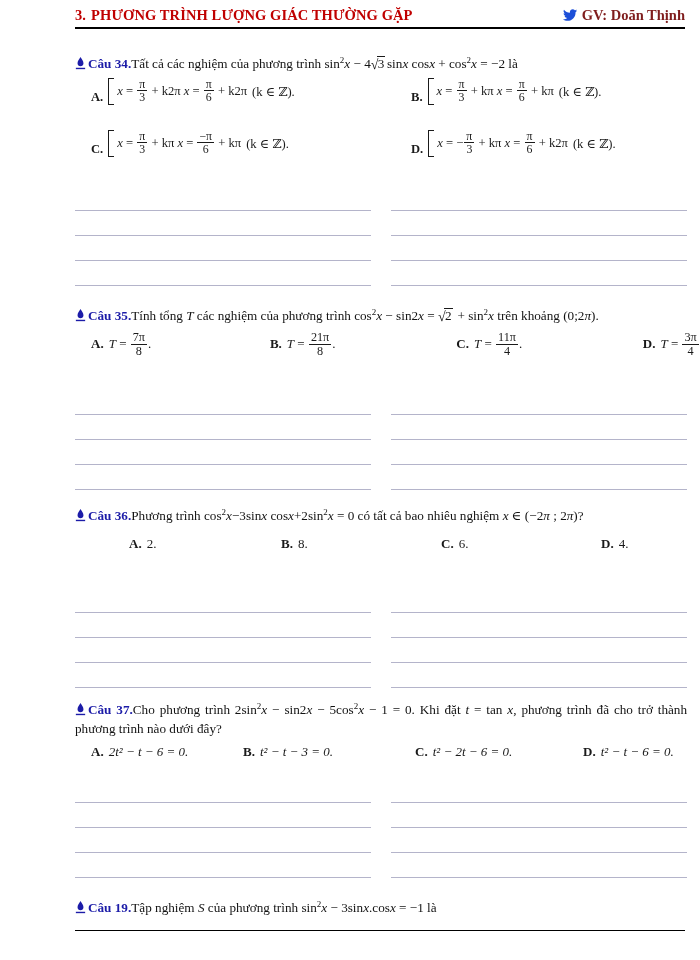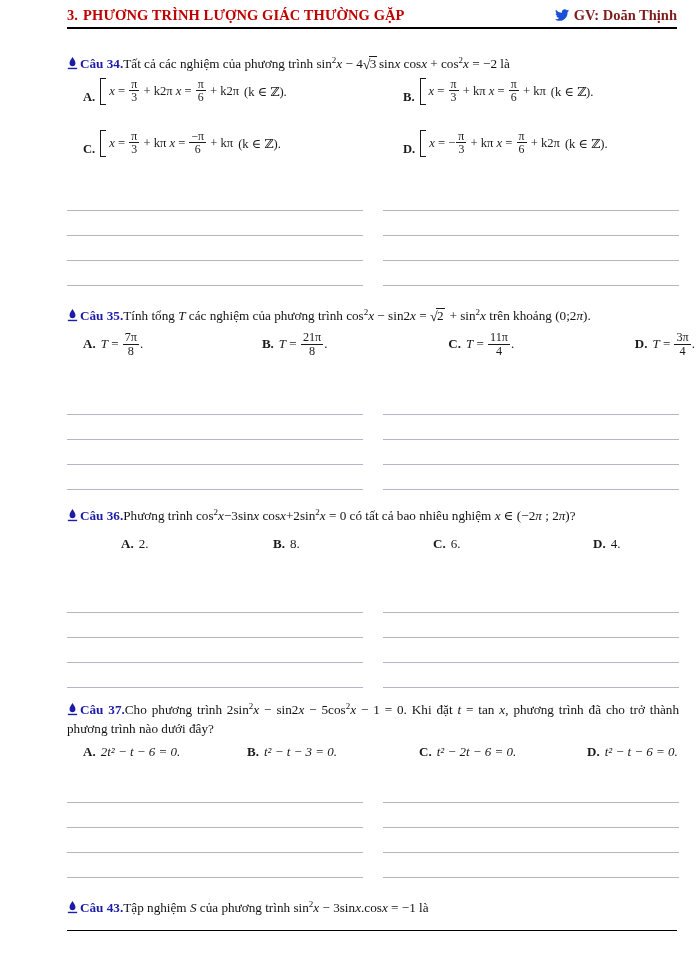--- a/index.html
+++ b/index.html
@@ -11,21 +11,21 @@
     width: 700px;
     height: 960px;
     position: relative;
     font-family: "Liberation Serif", "DejaVu Serif", serif;
     color: #1a1a1a;
     overflow: hidden;
   }
 
   .page {
     position: absolute;
-    left: 5px; top: 0;
+    left: 13px; top: 0;
     width: 576px;
     height: 960px;
   }
 
   
   .page-header {
     position: absolute;
     left: 62px;
     top: 6px;
     width: 610px;
@@ -408,21 +408,21 @@
       <span class="q-pen">
         <svg viewBox="0 0 11 14" width="11" height="13" aria-hidden="true">
           <path fill="#1c1ca8" d="M5.5 0C4.3 2 2.3 4.4 2.3 6.6c0 1.9 1.4 3.3 3.2 3.3s3.2-1.4 3.2-3.3C8.7 4.4 6.7 2 5.5 0z"></path>
           <rect x="0.5" y="11.6" width="10" height="1.5" fill="#1c1ca8"></rect>
         </svg>
       </span><span class="q-label">Câu 37.</span><span class="q-text">Cho phương trình 2sin<sup class="p">2</sup><span class="m">x</span> − <span class="mr">sin</span>2<span class="m">x</span> − 5cos<sup class="p">2</sup><span class="m">x</span> − 1 = 0. Khi đặt <span class="m">t</span> = <span class="mr">tan</span> <span class="m">x</span>, phương trình đã cho trở thành phương trình nào dưới đây?</span>
     </div>
 
     <div class="answers-row4" style="margin-top:5px; padding-left:16px;">
       <div class="ans" style="width:152px;"><span class="ans-letter">A.</span><span class="m">2t² − t − 6 = 0.</span></div>
-      <div class="ans" style="width:172px;margin-left:12px;"><span class="ans-letter">B.</span><span class="m">t² − t − 3 = 0.</span></div>
+      <div class="ans" style="width:172px;"><span class="ans-letter">B.</span><span class="m">t² − t − 3 = 0.</span></div>
       <div class="ans" style="width:168px;"><span class="ans-letter">C.</span><span class="m">t² − 2t − 6 = 0.</span></div>
       <div class="ans"><span class="ans-letter">D.</span><span class="m">t² − t − 6 = 0.</span></div>
     </div>
   </div>
 
   <div class="notes" style="top:778px;">
     <div class="note-row">
         <div class="note-line"></div>
         <div class="note-line"></div>
       </div>
@@ -440,19 +440,19 @@
       </div>
   </div>
 
   <div class="question" style="top:898px;">
     <div class="q-head">
       <span class="q-pen">
         <svg viewBox="0 0 11 14" width="11" height="13" aria-hidden="true">
           <path fill="#1c1ca8" d="M5.5 0C4.3 2 2.3 4.4 2.3 6.6c0 1.9 1.4 3.3 3.2 3.3s3.2-1.4 3.2-3.3C8.7 4.4 6.7 2 5.5 0z"></path>
           <rect x="0.5" y="11.6" width="10" height="1.5" fill="#1c1ca8"></rect>
         </svg>
-      </span><span class="q-label">Câu 43.</span><span class="q-text">Tập nghiệm <span class="m">S</span> của phương trình sin<sup class="p">2</sup><span class="m">x</span> − 3<span class="mr">sin</span><span class="m">x</span>.<span class="mr">cos</span><span class="m">x</span> = −1 là</span>
+      </span><span class="q-label">Câu 19.</span><span class="q-text">Tập nghiệm <span class="m">S</span> của phương trình sin<sup class="p">2</sup><span class="m">x</span> − 3<span class="mr">sin</span><span class="m">x</span>.<span class="mr">cos</span><span class="m">x</span> = −1 là</span>
     </div>
   </div>
 
   <div class="footer-rule"></div>
 
 </div>
 
 </body></html>

